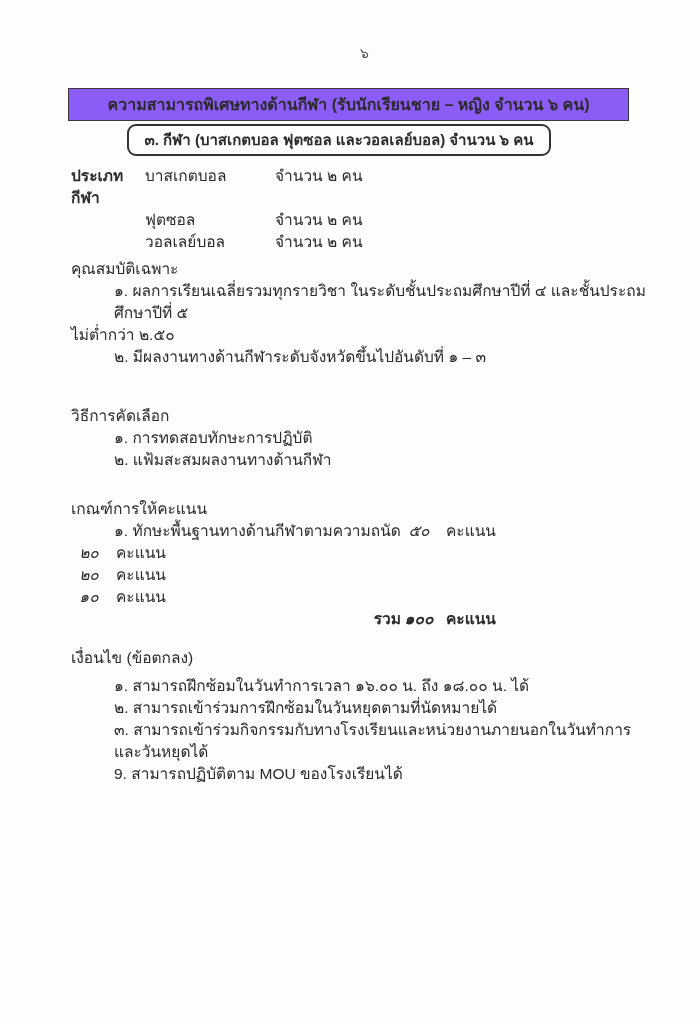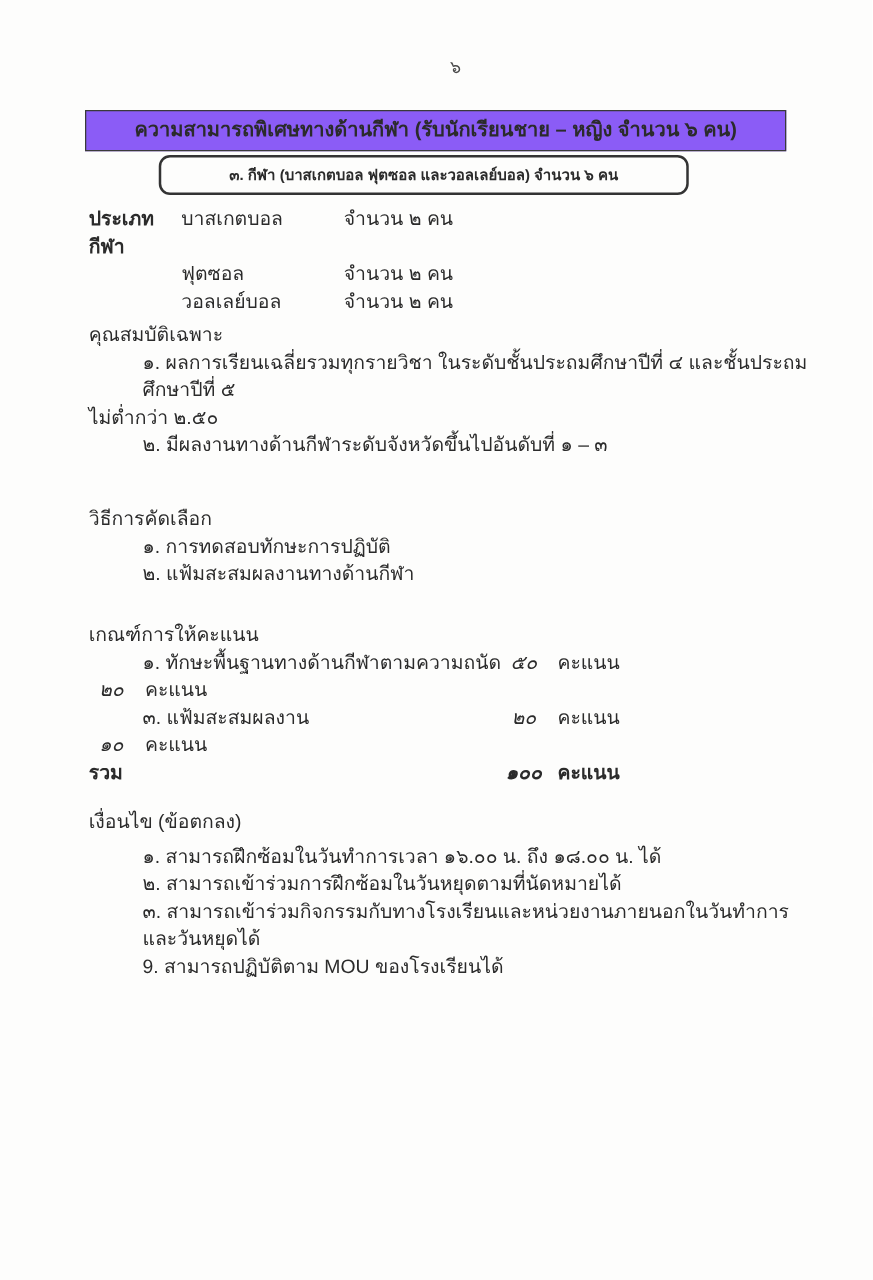--- a/index.html
+++ b/index.html
@@ -40,21 +40,21 @@
     background: #8b5cf6;
   }
   .subtitle-box {
     margin: 3px 0 0 56px;
     width: 424px;
     box-sizing: border-box;
     border: 2px solid #333333;
     border-radius: 9px;
     text-align: center;
     font-weight: bold;
-    font-size: 12px;
+    font-size: 15px;
     padding: 3px 4px;
     background: #fdfdfc;
   }
   .sports {
     margin-top: 9px;
   }
   .sport-row { display: flex; }
   .sport-label {
     width: 74px;
     font-weight: bold;
@@ -90,20 +90,21 @@
   .score-unit {
     width: 90px;
     box-sizing: border-box;
     padding-left: 9px;
     flex: 0 0 auto;
   }
   .total-row { font-weight: bold; display: flex; }
   .total-label {
     width: 330px;
     box-sizing: border-box;
+    text-align: right;
     flex: 0 0 auto;
   }
 </style>
 </head>
 <body>
 
 <div class="page">
 
   <div class="page-number">๖</div>
 
@@ -148,21 +149,20 @@
     <div class="score-row">
       <div class="score-item">๑. ทักษะพื้นฐานทางด้านกีฬาตามความถนัด</div>
       <div class="score-value">๕๐</div>
       <div class="score-unit">คะแนน</div>
     </div>
     <div class="score-row">
       <div class="score-value">๒๐</div>
       <div class="score-unit">คะแนน</div>
     </div>
     <div class="score-row">
-      <div class="score-item">๓. แฟ้มสะสมผลงาน</div>
       <div class="score-value">๒๐</div>
       <div class="score-unit">คะแนน</div>
     </div>
     <div class="score-row">
       <div class="score-value">๑๐</div>
       <div class="score-unit">คะแนน</div>
     </div>
 
     <div class="total-row">
       <div class="total-label">รวม</div>

